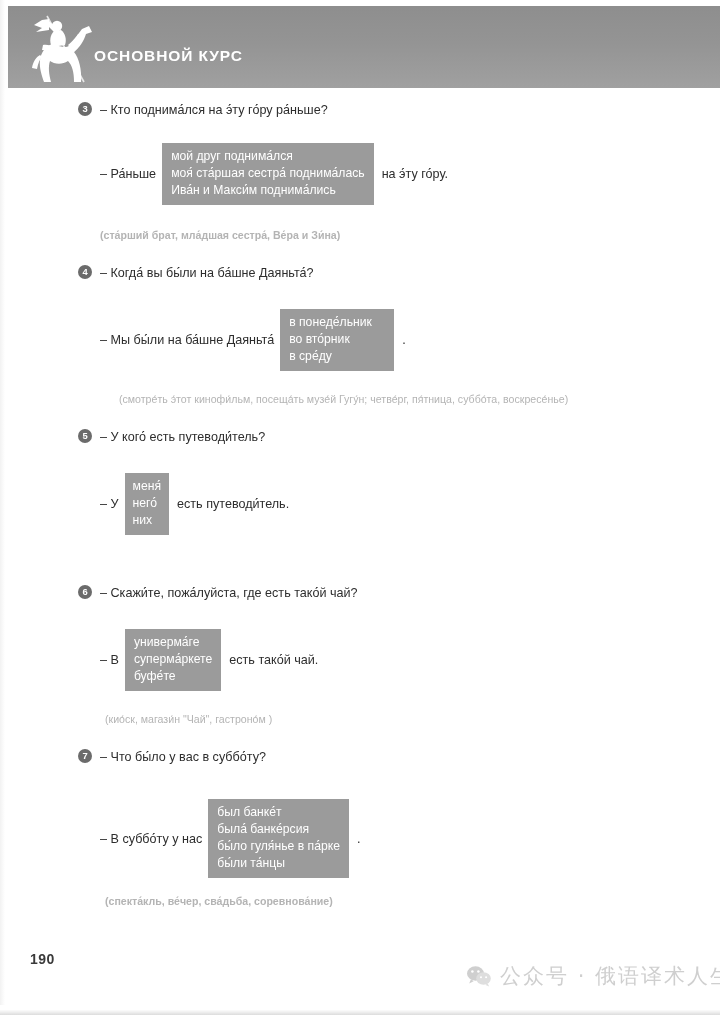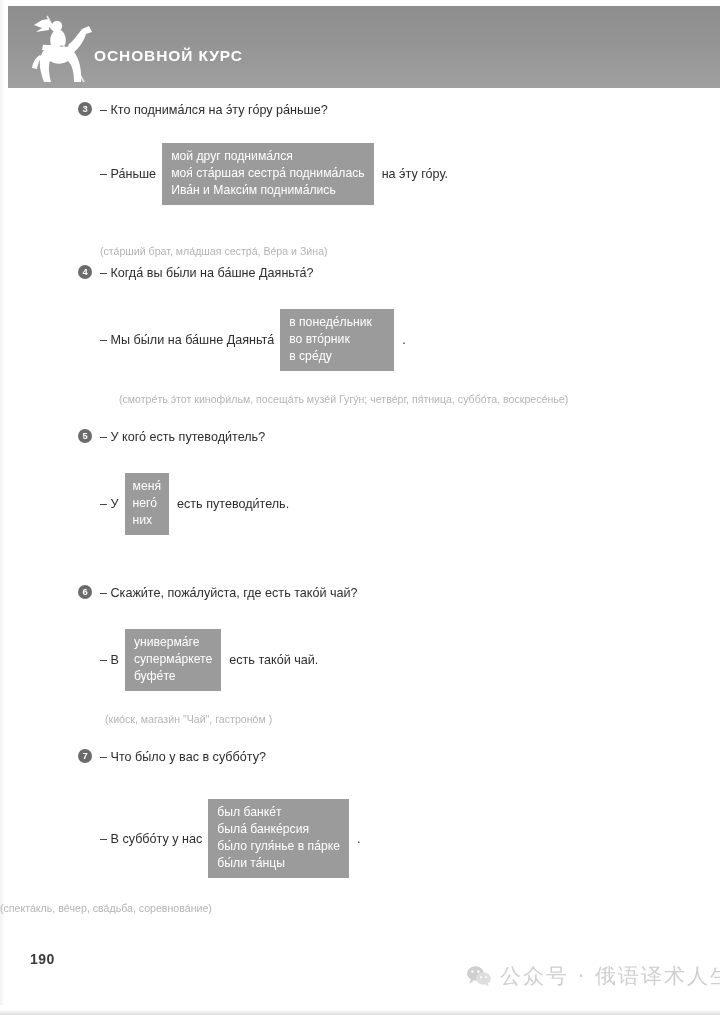--- a/index.html
+++ b/index.html
@@ -197,21 +197,21 @@
     </div>
     <div class="ex-answer" style="margin-top:24px; padding-left:100px;">
       <span class="ans-pre">– Ра́ньше</span>
       <span class="option-box">
         <span class="opt">мой друг поднима́лся</span>
         <span class="opt">моя́ ста́ршая сестра́ поднима́лась</span>
         <span class="opt">Ива́н и Макси́м поднима́лись</span>
       </span>
       <span class="ans-post">на э́ту го́ру.</span>
     </div>
-    <div class="ex-hint" style="margin-top:40px; padding-left:100px;">(ста́рший брат, мла́дшая сестра́, Ве́ра и Зи́на)</div>
+    <div class="ex-hint" style="margin-top:24px; padding-left:100px;font-weight:bold;">(ста́рший брат, мла́дшая сестра́, Ве́ра и Зи́на)</div>
   </div>
 
   <div class="exercise" style="top:264px;">
     <div class="ex-question">
       <span class="ex-num">4</span>
       <span class="qtext">– Когда́ вы бы́ли на ба́шне Даяньта́?</span>
     </div>
     <div class="ex-answer" style="margin-top:27px; padding-left:100px;">
       <span class="ans-pre">– Мы бы́ли на ба́шне Даяньта́</span>
       <span class="option-box" style="min-width:96px;">
@@ -265,21 +265,21 @@
     <div class="ex-answer" style="margin-top:33px; padding-left:100px;">
       <span class="ans-pre">– В суббо́ту у нас</span>
       <span class="option-box">
         <span class="opt">был банке́т</span>
         <span class="opt">была́ банке́рсия</span>
         <span class="opt">бы́ло гуля́нье в па́рке</span>
         <span class="opt">бы́ли та́нцы</span>
       </span>
       <span class="ans-post">.</span>
     </div>
-    <div class="ex-hint" style="margin-top:24px; ">(спекта́кль, ве́чер, сва́дьба, соревнова́ние)</div>
+    <div class="ex-hint" style="margin-top:17px; padding-left:105px;font-weight:bold;">(спекта́кль, ве́чер, сва́дьба, соревнова́ние)</div>
   </div>
 
   <div class="page-number">190</div>
 
   <div class="watermark">
     <span>
       <svg class="wechat-icon" viewBox="0 0 26 22" aria-hidden="true">
         <ellipse cx="9.5" cy="8.5" rx="8.5" ry="7.2" fill="#cfcfcf"></ellipse>
         <path d="M5 14 L3.2 18.6 L7.6 16.2 Z" fill="#cfcfcf"></path>
         <circle cx="6.4" cy="6.6" r="1.25" fill="#ffffff"></circle>

